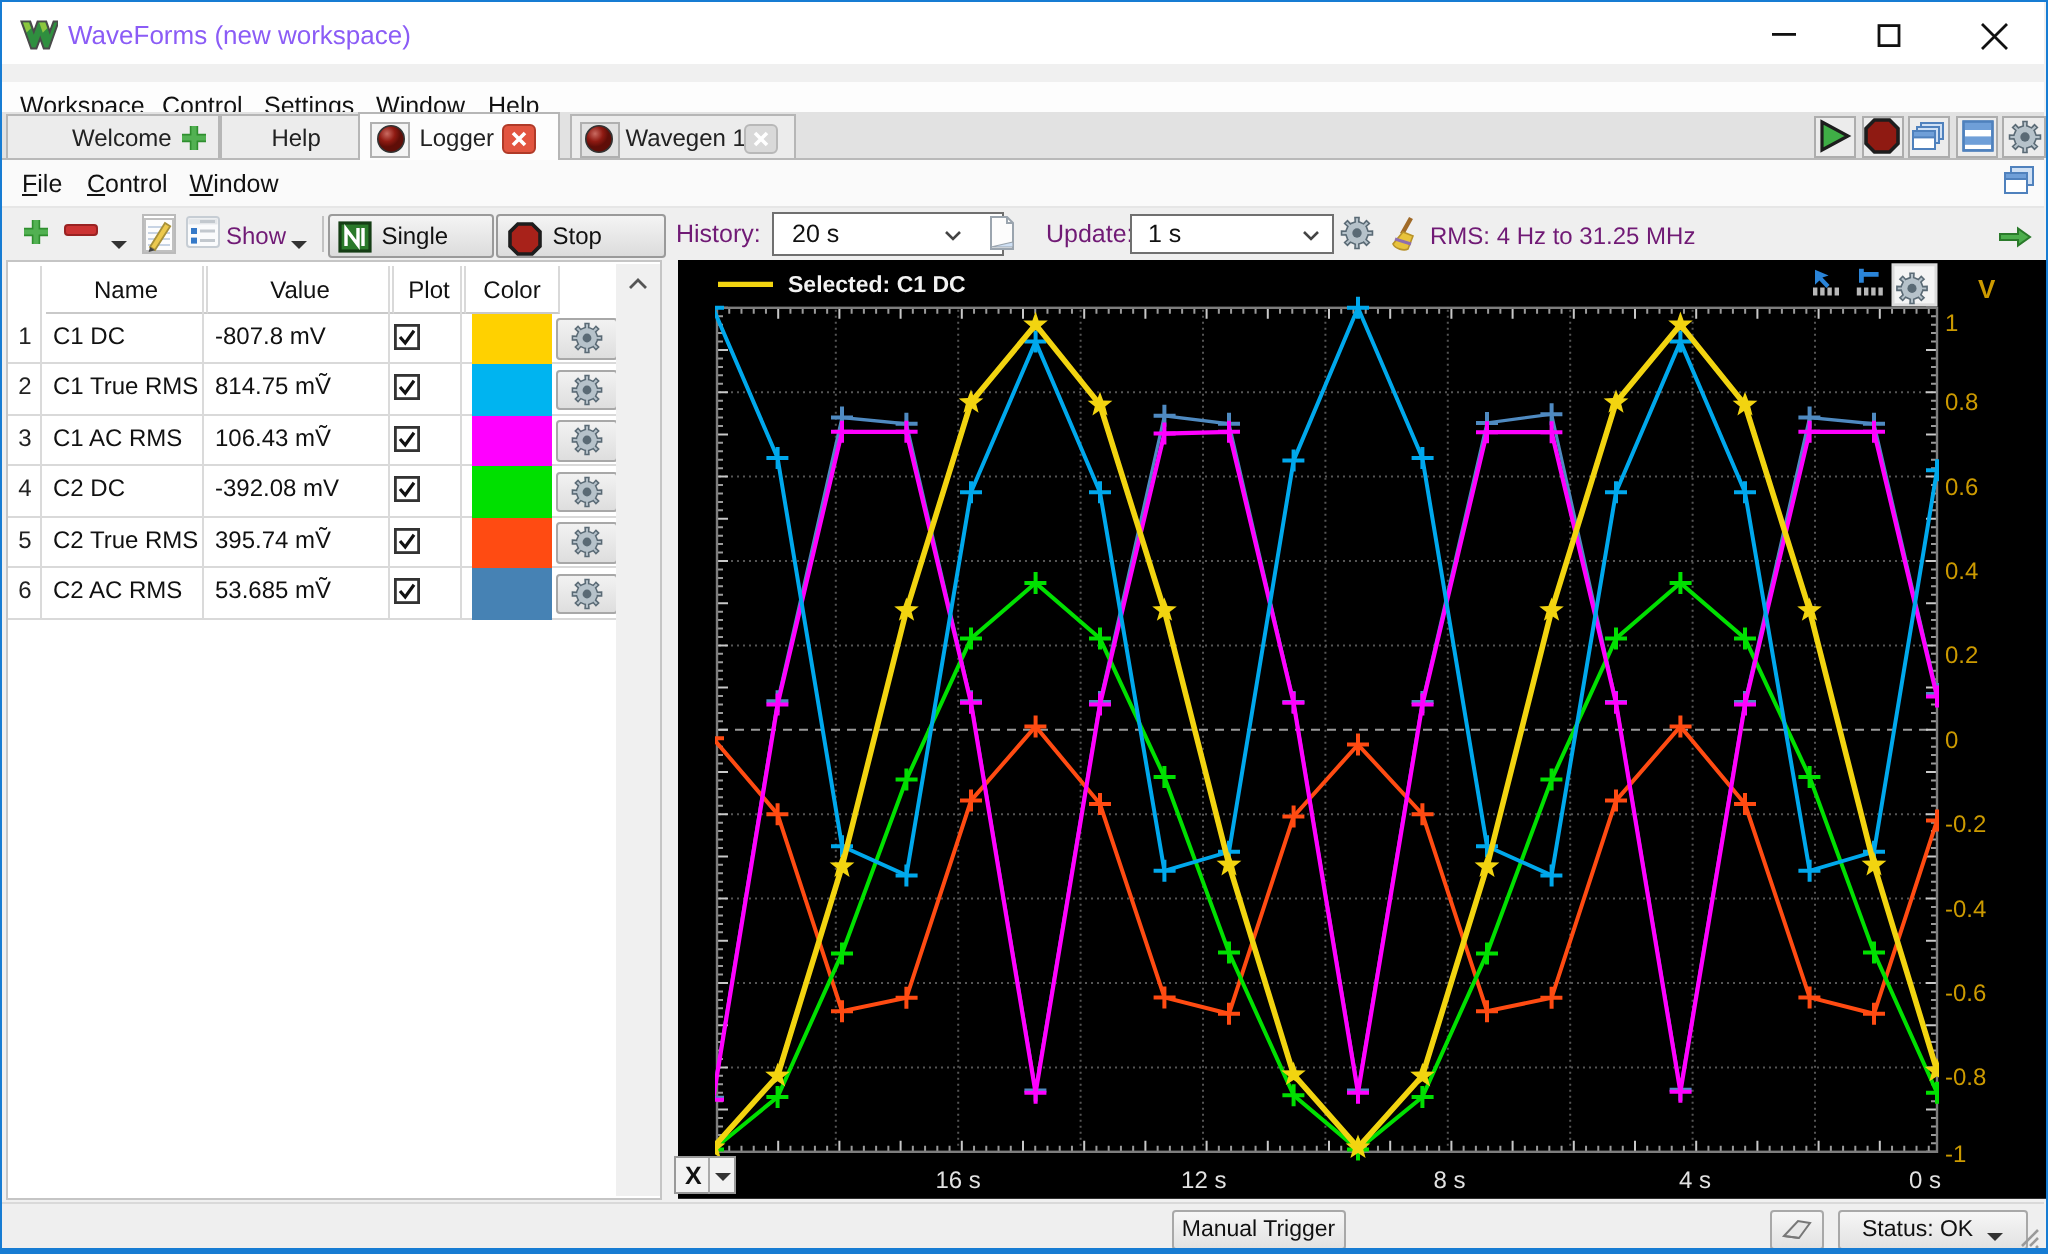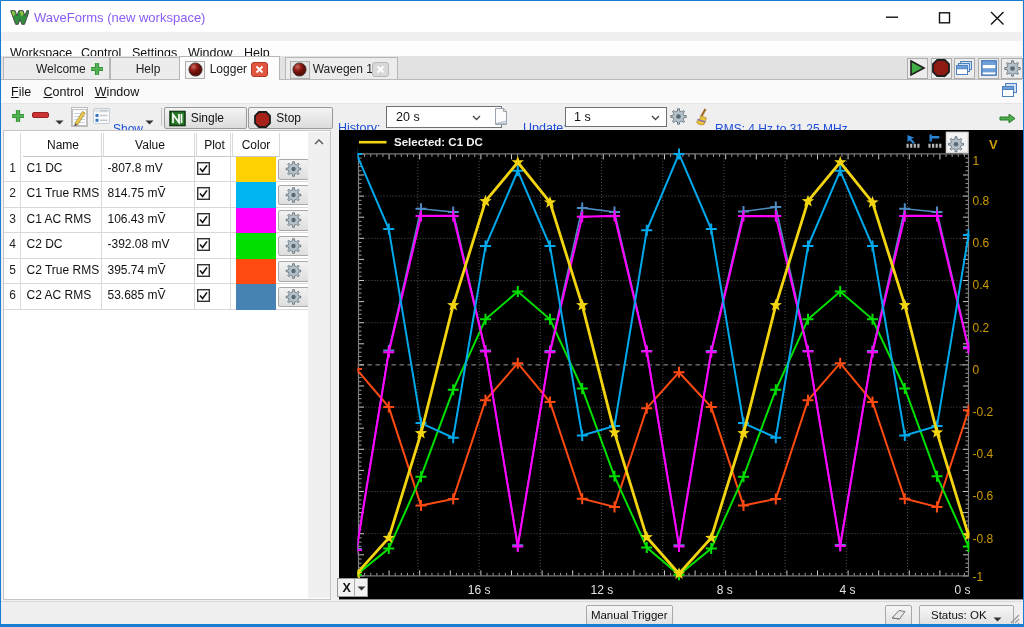--- a/index.html
+++ b/index.html
@@ -15,21 +15,21 @@
 .tab { position:absolute; top:1px; height:22px; background:#ececec; border:1px solid #b6b6b6; border-bottom:none;
    font-size:12px; color:#222; }
 .tab.active { top:0; height:24px; background:#fdfdfd; z-index:3; }
 .tbtn { position:absolute; top:1.5px; width:21.5px; height:21px; background:#ececec; border:1px solid #adadad;
    display:flex; align-items:center; justify-content:center; }
 #menubar2 { position:absolute; left:0; top:79px; width:1021px; height:23px; background:#fafafa; font-size:12.5px; color:#111; }
 #toolbar { position:absolute; left:0; top:102px; width:1021px; height:26.5px; background:#efefef; border-top:1px solid #e6e6e6; }
 .tbutton { position:absolute; background:linear-gradient(#f4f4f4,#dcdcdc); border:1px solid #9a9a9a; border-radius:2px;
    font-size:12px; color:#111; display:flex; align-items:center; }
 .combo { position:absolute; background:#fff; border:1px solid #707070; font-size:12.5px; color:#111; }
-.lbl { position:absolute; font-size:12.5px; color:#1d4ed8;margin-top:11px; }
+.lbl { position:absolute; font-size:12.5px; color:#701a75; }
 #lpanel { position:absolute; left:2px; top:128.6px; width:327.5px; height:470px; background:#fff;
    border:1px solid #c5c5c5; font-size:12px; color:#111; }
 .th { position:absolute; top:2px; height:24px; line-height:24px; text-align:center; border-right:1px solid #d9d9d9;
    border-bottom:1px solid #c9c9c9; }
 .row { position:absolute; left:0; width:325px; height:25.5px; border-bottom:1px solid #d9d9d9; }
 .rn { position:absolute; left:0; top:4px; width:17px; text-align:center; color:#222; }
 .nm { position:absolute; left:22.5px; top:4px;text-align:center; }
 .vl { position:absolute; left:103.5px; top:4px; }
 .cb { position:absolute; left:193px; top:5px; }
 .sw { position:absolute; left:231.5px; top:0; width:40px; height:25.5px; }

